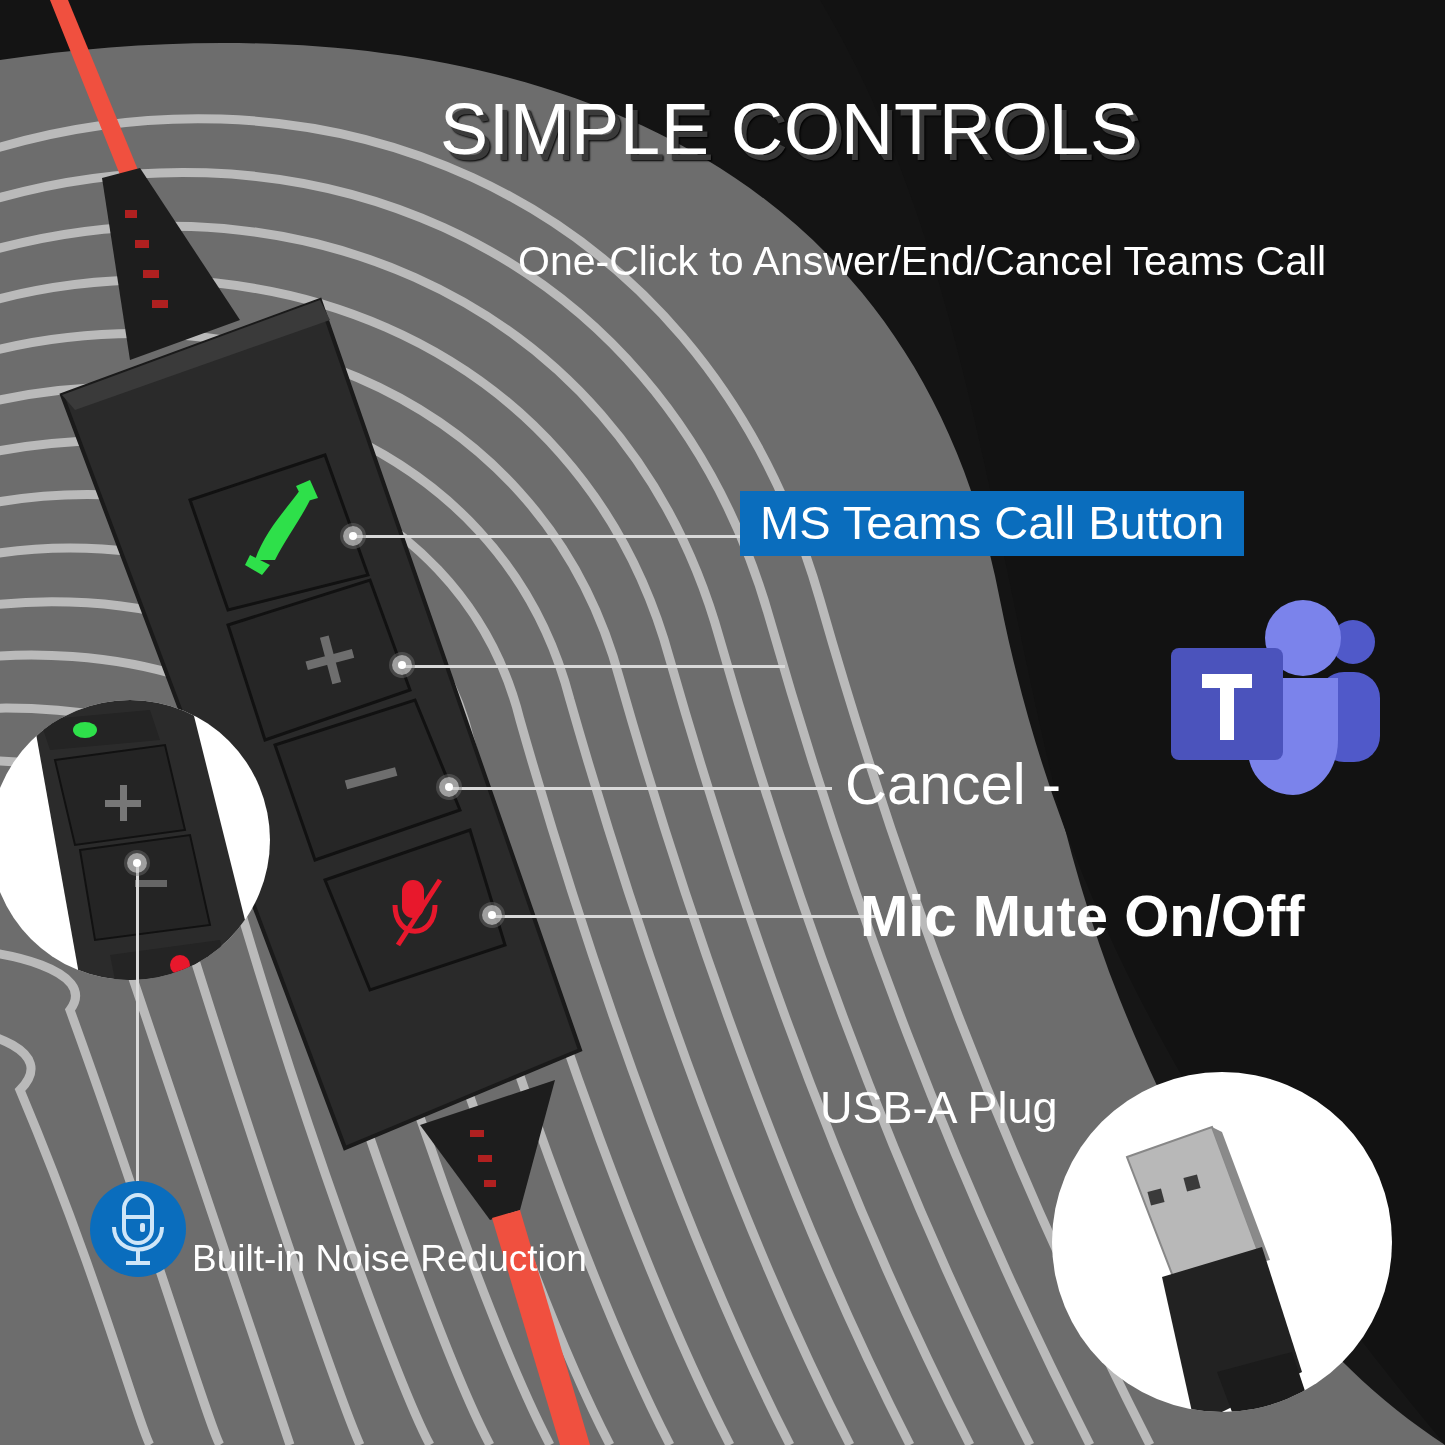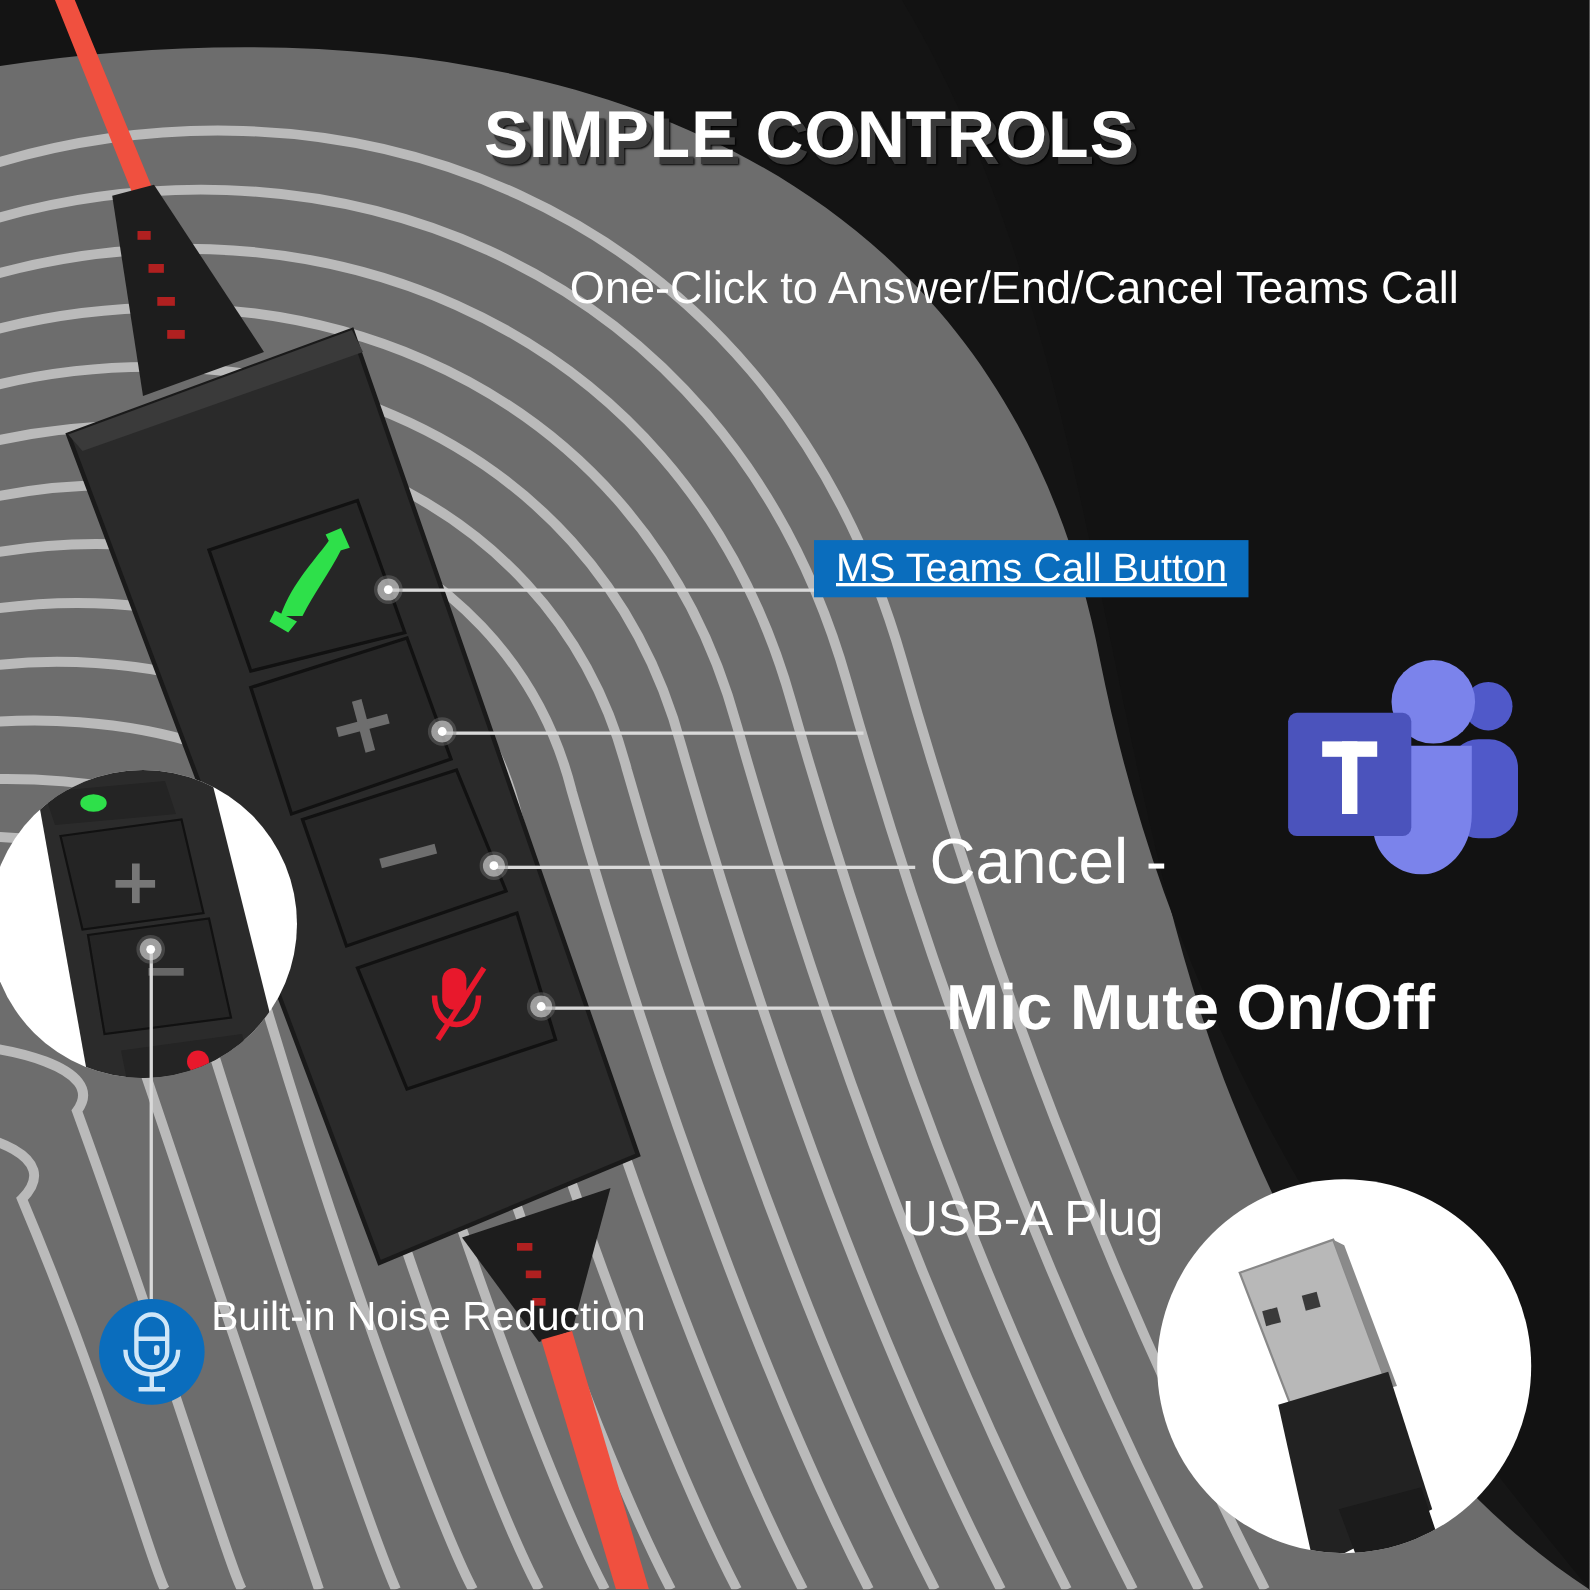--- a/index.html
+++ b/index.html
@@ -4,32 +4,32 @@
 <style>
   html, body { margin: 0; padding: 0; }
   body { width: 1445px; height: 1445px; overflow: hidden; font-family: "Liberation Sans", sans-serif; }
   .stage { position: relative; width: 1445px; height: 1445px; overflow: hidden;
     background: radial-gradient(ellipse at 90% 50%, #2a2a2a 0%, #151515 40%, #0b0b0b 100%); }
 
   
   .coil { position: absolute; left: 0; top: 0; width: 1445px; height: 1445px; }
 
   
-  .title { position: absolute; left: 440px; top: 88px; font-size: 60px; font-weight: 700; color: #fff;
+  .title { position: absolute; left: 440px; top: 88px; font-size: 72px; font-weight: 400; color: #fff;
     letter-spacing: 1px; text-shadow: 5px 6px 0 #3a3a3a, 6px 7px 2px #000; white-space: nowrap; }
   .subtitle { position: absolute; left: 518px; top: 238px; font-size: 41px; color: #fff; white-space: nowrap; }
 
   .label { position: absolute; color: #fff; font-size: 58px; white-space: nowrap; }
-  .label.callout-teams { left: 740px; top: 491px; background: #0a6dbd; padding: 4px 20px 6px 20px; font-size: 36px; text-decoration: underline; }
+  .label.callout-teams { left: 740px; top: 491px; background: #0a6dbd; padding: 4px 20px 6px 20px; font-size: 47px; }
   .label.vol-up { left: 810px; top: 625px; }
   .label.vol-down { left: 845px; top: 750px; }
   .label.mute { left: 860px; top: 882px; font-weight: bold; }
   .label.usb { left: 820px; top: 1082px; font-size: 45px; text-align: center; }
 
-  .mic-note { position: absolute; left: 192px; top: 1169px; color: #fff; font-size: 37px; line-height: 56px; }
+  .mic-note { position: absolute; left: 192px; top: 1231px; color: #fff; font-size: 37px; line-height: 56px; }
 
   .leader { position: absolute; height: 3px; background: #d9d9d9; }
   .dot { position: absolute; width: 20px; height: 20px; border-radius: 50%; background: rgba(200,200,200,0.75);
     box-shadow: 0 0 0 3px rgba(120,120,120,0.4); }
   .dot::after { content: ""; position: absolute; left: 6px; top: 6px; width: 8px; height: 8px; border-radius: 50%; background: #fff; }
 
   .mic-badge { position: absolute; left: 90px; top: 1181px; width: 96px; height: 96px; border-radius: 50%; background: #0a6dbd; }
 
   .usb-circle { position: absolute; left: 1052px; top: 1072px; width: 340px; height: 340px; border-radius: 50%; background: #fff; overflow: hidden; }
   .zoom-circle { position: absolute; left: -10px; top: 700px; width: 280px; height: 280px; border-radius: 50%; background: #fff; overflow: hidden; }

